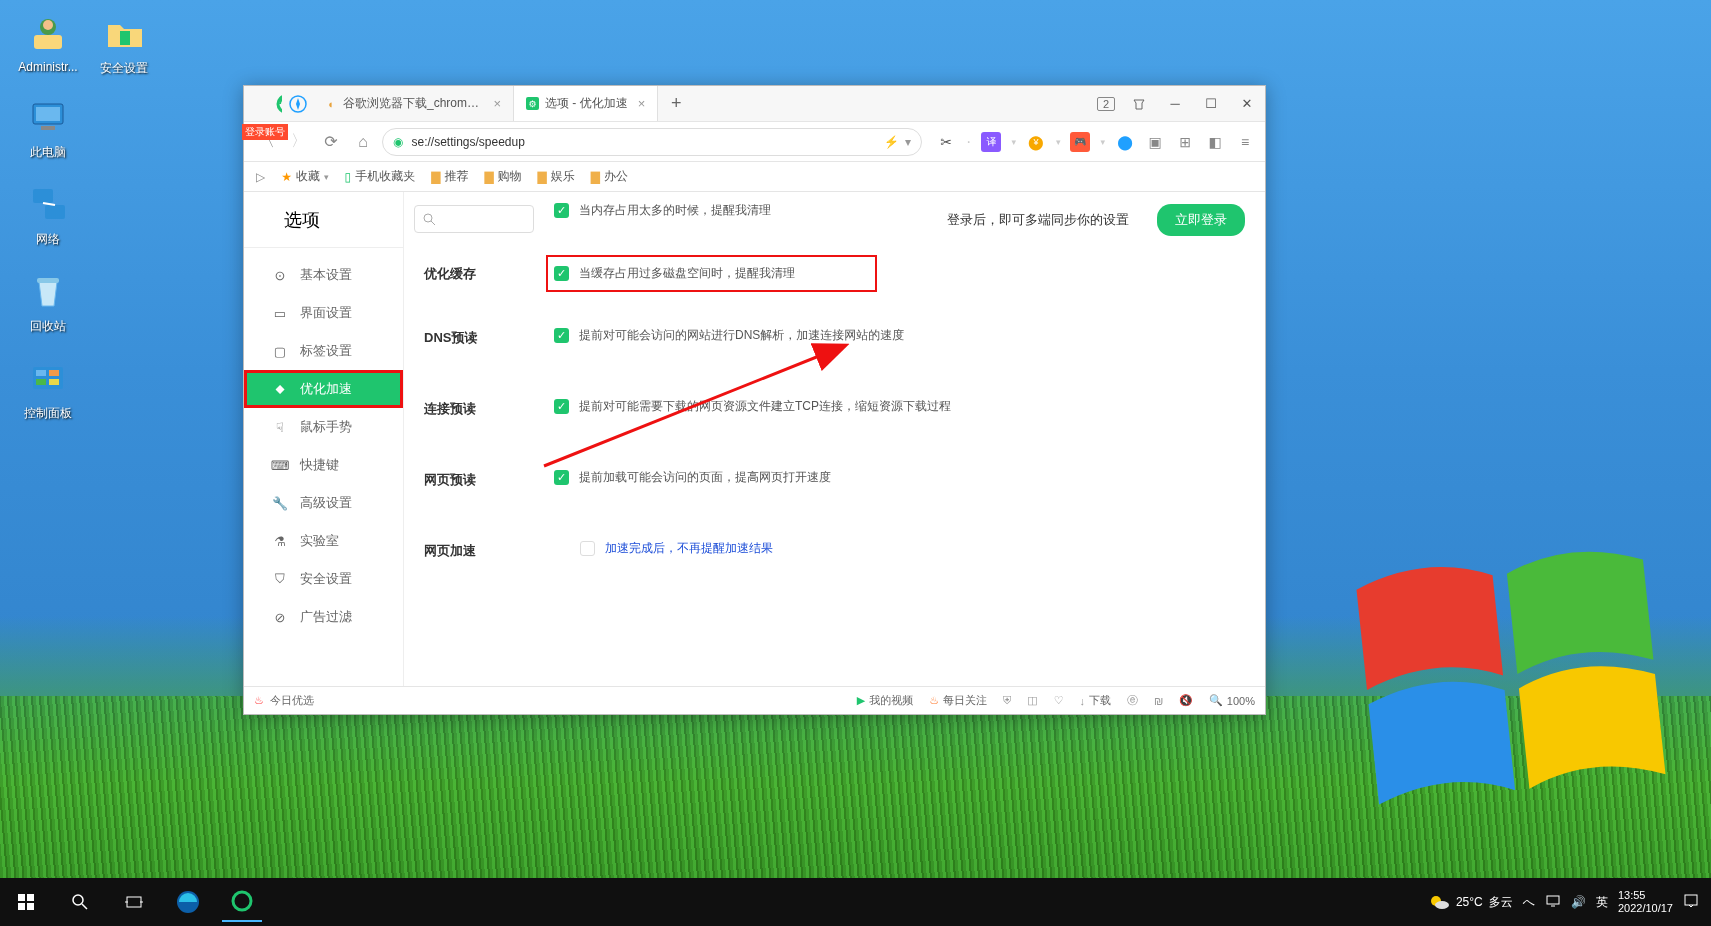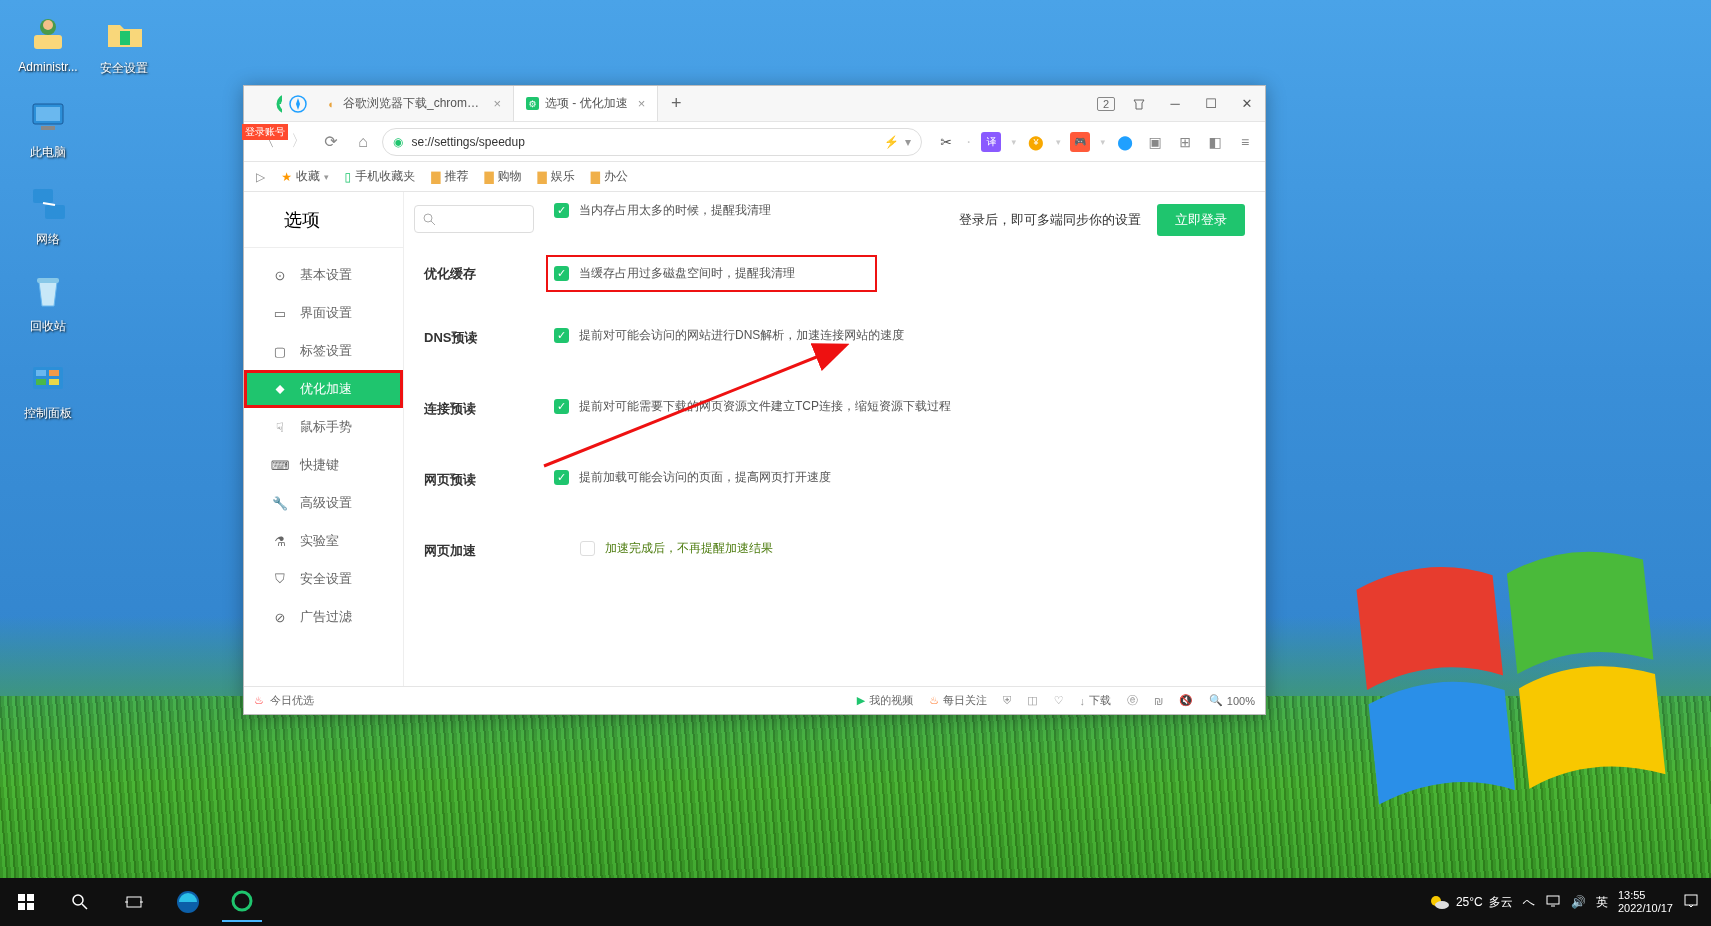--- a/index.html
+++ b/index.html
@@ -77,27 +77,27 @@
 .opt-search { position:absolute; left:170px; top:13px; width:120px; height:28px; border:1px solid #ddd; border-radius:4px; display:flex; align-items:center; padding:0 8px; color:#999; }
 .opt-list { padding-top:8px; }
 .opt-item { height:38px; display:flex; align-items:center; padding-left:28px; gap:12px; font-size:13px; color:#666; cursor:pointer; }
 .opt-item.active { background:#1fc56e; color:#fff; }
 .opt-item.highlight-red { outline:3px solid #e11; outline-offset:-3px; }
 .opt-item .oi { width:16px; display:flex; justify-content:center; }
 
 .opt-right { flex:1; position:relative; overflow:hidden; }
 .sync-bar { position:absolute; top:0; right:0; height:56px; display:flex; align-items:center; gap:16px; padding-right:20px;text-align:center; }
 .sync-txt { font-size:13px; color:#333; font-weight:500; }
-.login-btn { background:#1fc56e; color:#fff; padding:7px 18px; font-size:13px; border-radius:3px; cursor:pointer; }
+.login-btn { background:#1fc56e; color:#fff; padding:7px 18px; font-size:13px; border-radius:14px; cursor:pointer;margin-left:12px; }
 .opt-content { padding:66px 0 0 20px; }
 .opt-row { display:flex; align-items:flex-start; margin-bottom:44px; }
 .opt-label { width:130px; font-size:13px; font-weight:600; color:#333; padding-top:2px; }
 .opt-val { flex:1; }
 .chk-row { display:flex; align-items:center; gap:10px; font-size:12px; color:#555; margin-bottom:10px; }
-.chk-row.disabled { color:#4d7c0f; }
+.chk-row.disabled { color:#1d4ed8; }
 .chk { width:15px; height:15px; border-radius:3px; display:flex; align-items:center; justify-content:center; font-size:11px; }
 .chk.on { background:#1fc56e; color:#fff; }
 .chk.off { border:1px solid #ccc; }
 .chk.off.d { border-color:#ddd; }
 .highlight-box { border:2.5px solid #e11; padding:8px 80px 8px 6px; margin:-10px -82px -10px -8px; display:inline-flex; }
 
 .arrow-ann { position:absolute; z-index:60; pointer-events:none; }
 
 .br-status { height:28px; border-top:1px solid #e5e5e5; display:flex; align-items:center; font-size:11px; color:#666; padding:0 10px; }
 .st-left { display:flex; align-items:center; gap:6px; }

